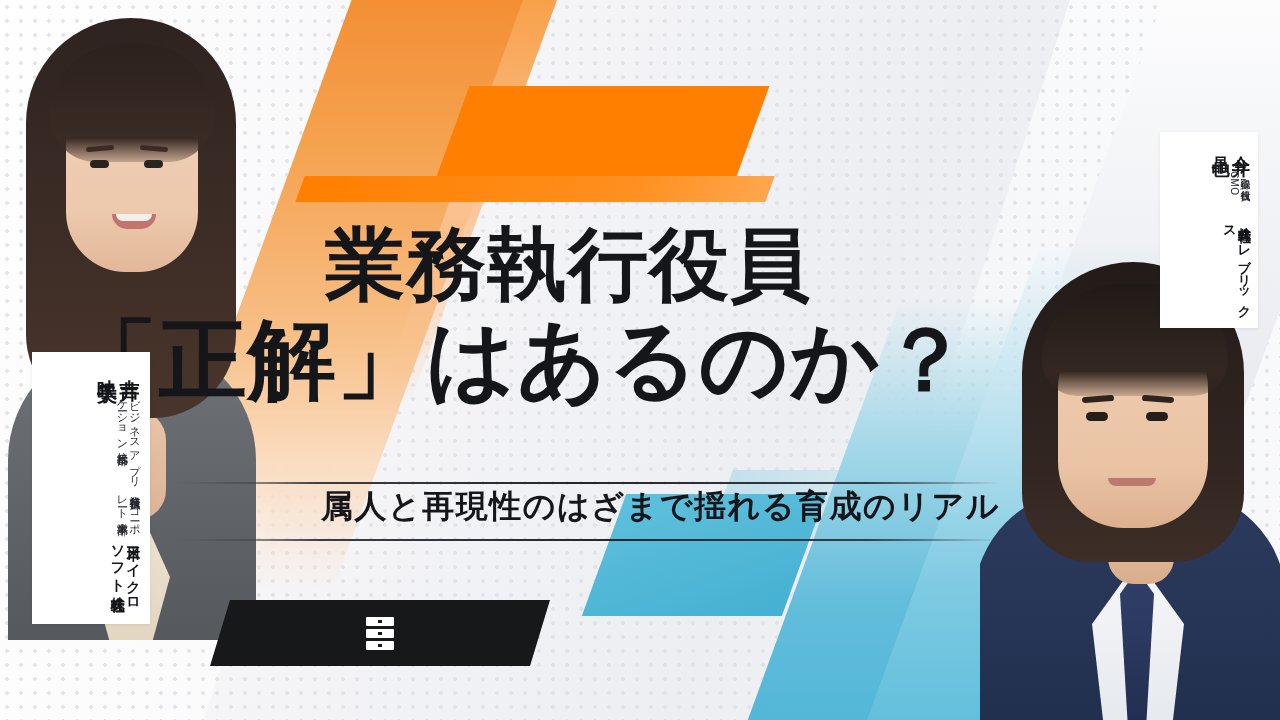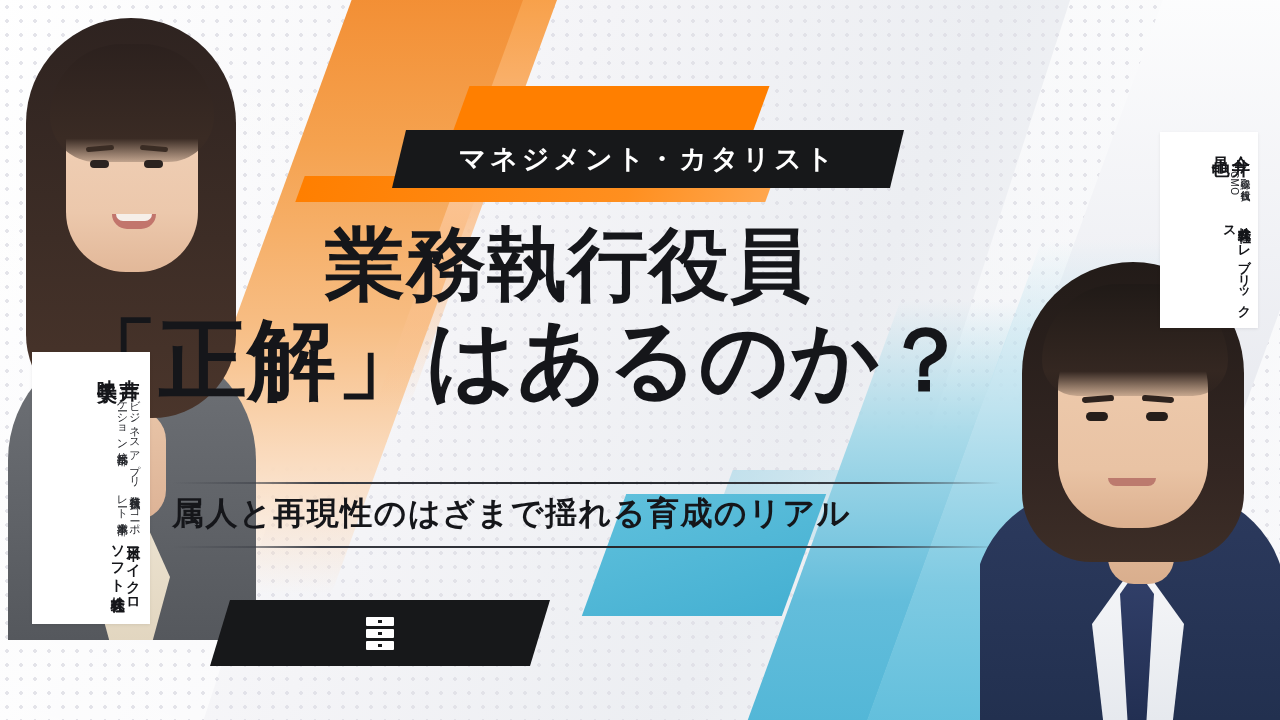--- a/index.html
+++ b/index.html
@@ -217,22 +217,22 @@
 
   
   .sub-wrap { position:absolute; left:172px; top:482px; width:828px; }
   .rule {
     height:2px;
     background:linear-gradient(90deg,rgba(40,42,48,0) 0%,#3a3d45 18%,#24262b 50%,#3a3d45 84%,rgba(40,42,48,0) 100%);
   }
   .subtitle {
     font-family:Liberation Sans, sans-serif;
     font-size:32px; font-weight:600; color:#15161a;
-    text-align:left; letter-spacing:1.5px;
-    padding:8px 0 10px;
+    text-align:right; letter-spacing:1.5px;
+    padding:1px 0 10px;
   }
 
   
   .badge {
     position:absolute; left:210px; top:600px;
     width:340px; height:66px;
     background:#17181a;
     clip-path:polygon(20px 0, 100% 0, calc(100% - 20px) 100%, 0 100%);
     display:flex; align-items:center; justify-content:center; gap:14px;
   }
@@ -321,23 +321,20 @@
     <div class="pr-face"></div>
     <div class="pr-fringe"></div>
     <div class="pr-brow l"></div>
     <div class="pr-brow r"></div>
     <div class="pr-eye l"></div>
     <div class="pr-eye r"></div>
     <div class="pr-mouth"></div>
   </div>
 
 
-  <div class="tag">
-    <span class="tag-text">マネジメント・カタリスト</span>
-  </div>
 
   <div class="headline">
     <div class="hl1">業務執行役員</div>
     <div class="hl2">「正解」はあるのか？</div>
   </div>
 
   <div class="sub-wrap">
     <div class="rule"></div>
     <div class="subtitle">属人と再現性のはざまで揺れる育成のリアル</div>
     <div class="rule"></div>

